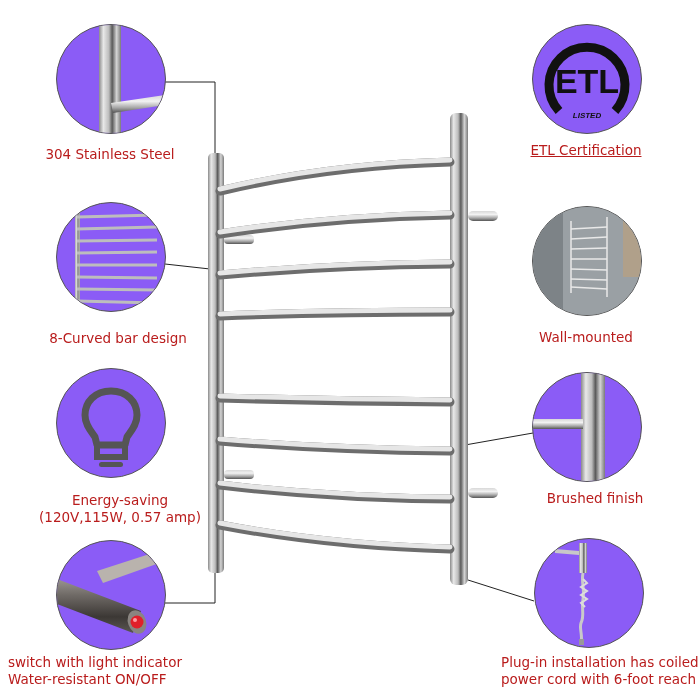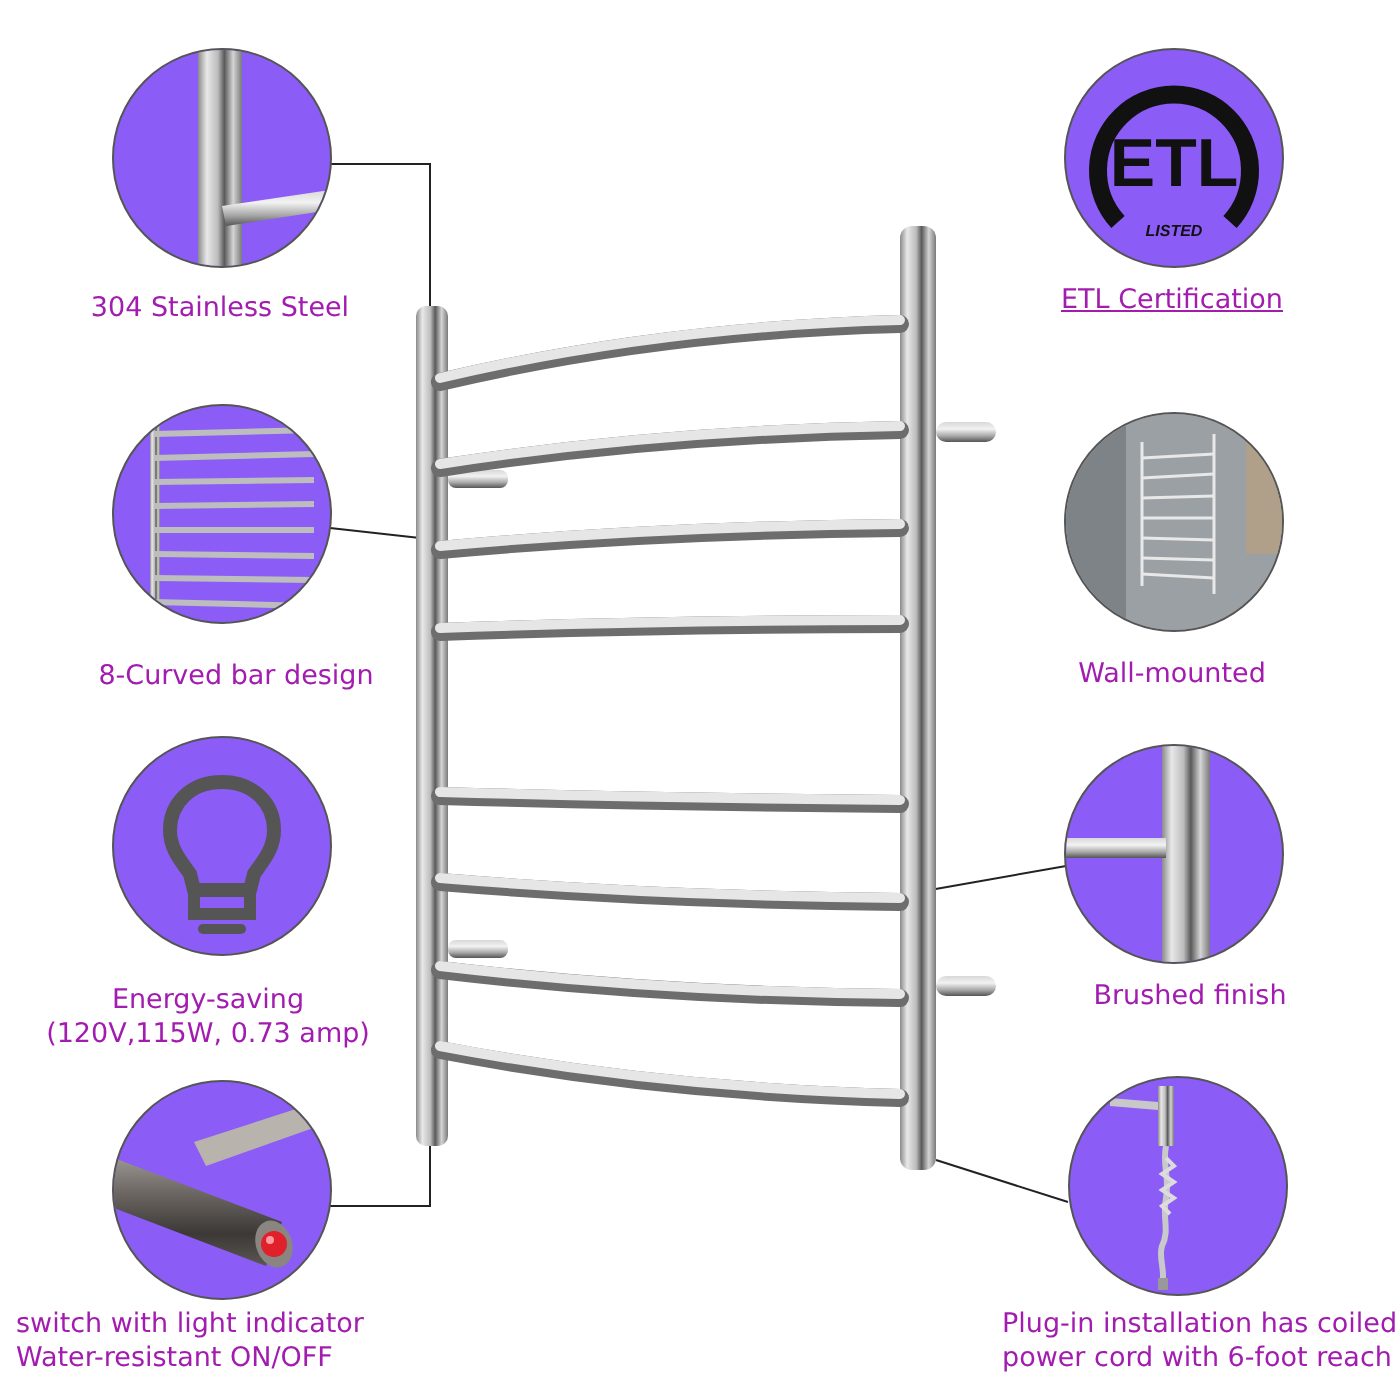--- a/index.html
+++ b/index.html
@@ -1,19 +1,19 @@
 <!DOCTYPE html>
 <html><head>
 <meta charset="utf-8">
 <style>
   html,body{margin:0;padding:0;background:#fff;}
   body{width:700px;height:700px;position:relative;overflow:hidden;font-family:"DejaVu Sans","Liberation Sans",sans-serif;color:#222;}
   .feature{position:absolute;}
   .circle{position:absolute;width:108px;height:108px;border:1.5px solid #555;border-radius:50%;background:#8b5cf6;overflow:hidden;}
-  .caption{position:absolute;font-size:13.5px;color:#a21caf;text-align:center;white-space:nowrap;line-height:17px;}
+  .caption{position:absolute;font-size:13.5px;color:#b91c1c;text-align:center;white-space:nowrap;line-height:17px;}
   svg{display:block;}
   .connector{position:absolute;left:0;top:0;pointer-events:none;}
 </style>
 </head>
 <body>
 
 <svg width="0" height="0" style="position:absolute">
   <defs>
     <linearGradient id="steelV" x1="0" x2="1" y1="0" y2="0">
       <stop offset="0" stop-color="#8a8a8a"></stop>
@@ -104,23 +104,23 @@
 </div>
 <div class="caption" style="left:28px;top:318px;width:180px;margin-top:12px;">8-Curved bar design</div>
 
 <div class="circle" style="left:56px;top:368px;">
   <svg width="108" height="108" viewBox="0 0 108 108">
     <path d="M54,22 C38,22 28,33 28,46 C28,56 34,62 38,68 L40,76 L68,76 L70,68 C74,62 80,56 80,46 C80,33 70,22 54,22 Z" fill="none" stroke="#555" stroke-width="7" stroke-linejoin="round"></path>
     <rect x="40" y="76" width="28" height="12" fill="none" stroke="#555" stroke-width="6"></rect>
     <rect x="42" y="93" width="24" height="5" rx="2.5" fill="#555"></rect>
   </svg>
 </div>
-<div class="caption" style="left:4px;top:492px;width:200px;">
+<div class="caption" style="left:20px;top:492px;width:200px;">
   <div>Energy-saving</div>
-  <div>(120V,115W, 0.73 amp)</div>
+  <div>(120V,115W, 0.57 amp)</div>
 </div>
 
 <div class="circle" style="left:56px;top:540px;">
   <svg width="108" height="108" viewBox="0 0 108 108">
     <path d="M40,30 L108,8 L108,20 L46,42 Z" fill="#b9b3ad"></path>
     <path d="M0,38 L84,70 L76,92 L-8,60 Z" fill="url(#darkSteel)"></path>
     <ellipse cx="80" cy="81" rx="9" ry="12" transform="rotate(-20 80 81)" fill="#8a8580"></ellipse>
     <circle cx="80" cy="81" r="6.5" fill="#e0202a"></circle>
     <circle cx="78" cy="79" r="2" fill="#ff9aa0"></circle>
   </svg>

